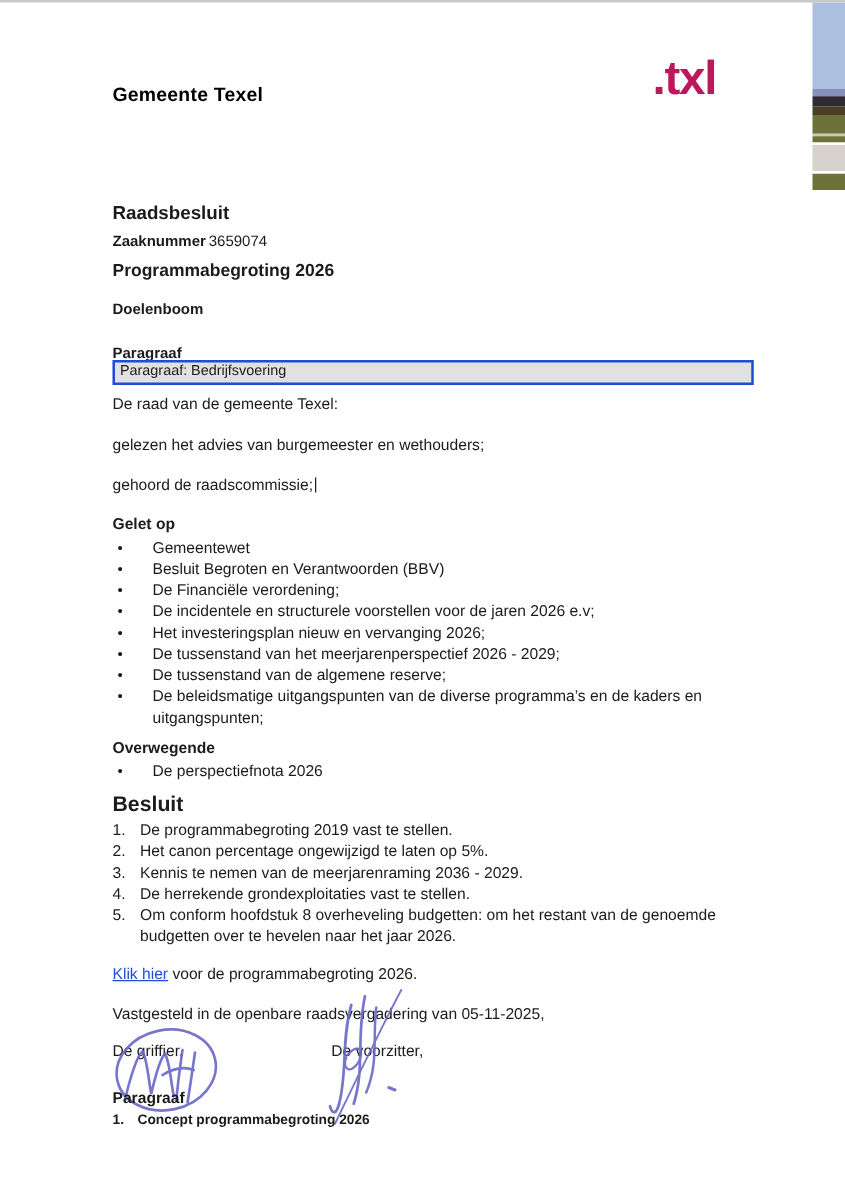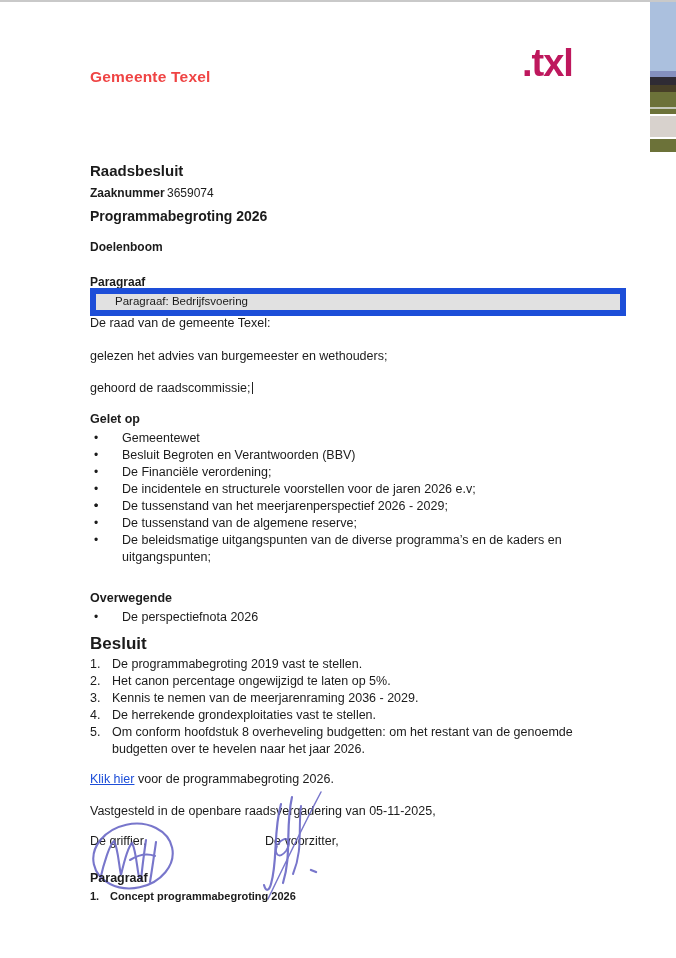--- a/index.html
+++ b/index.html
@@ -14,22 +14,22 @@
   .brand-text{left:90px;top:68px;font-size:15.5px;font-weight:700;letter-spacing:.2px;}
   .txl-mark{left:522px;top:42px;font-size:38px;font-weight:700;letter-spacing:-1px;}
   .h-doc-type{left:90px;top:162px;font-size:15px;font-weight:700;}
   .zaak-row{left:90px;top:186px;font-size:12px;width:513px;}
   .zaak-label{font-weight:700;display:inline-block;width:77px;}
   .h-title{left:90px;top:208px;font-size:14px;font-weight:700;}
   .h-sub{left:90px;top:240px;font-size:12px;font-weight:700;}
   .h-paragraaf{left:90px;top:275px;font-size:12px;font-weight:700;}
   .paragraaf-field{
     left:90px;top:288px;width:505px;height:15px;
-    background:#e1e1e1;border:6px solid #1d4ed8;
-    font-size:11.5px;padding:1px 0 0 19px;
+    background:#e1e1e1;border:2px solid #1d4ed8;
+    font-size:11.5px;padding:1px 0 0 4px;
   }
   .body-text{font-size:12.5px;line-height:16px;text-align:center;}
   .p1{left:90px;top:315px;}
   .p2{left:90px;top:348px;}
   .p3{left:90px;top:380px;}
   .caret{display:inline-block;width:1px;height:12px;background:#222;vertical-align:-2px;margin-left:1px;}
   .h-small{font-size:12.5px;font-weight:700;}
   .h-geletop{left:90px;top:412px;}
   .bullet-list{left:90px;top:430px;width:513px;}
   .bullet-list .li{position:relative;padding-left:32px;font-size:12.5px;line-height:17px;}
@@ -68,21 +68,21 @@
       <div style="height: 7px; background: rgb(71, 63, 39);"></div>
       <div style="height: 15px; background: rgb(108, 114, 57);"></div>
       <div style="height: 2px; background: rgb(198, 201, 188);"></div>
       <div style="height: 5px; background: rgb(108, 114, 57);"></div>
       <div style="height: 2px; background: rgb(255, 255, 255);"></div>
       <div style="height: 21px; background: rgb(216, 210, 205);"></div>
       <div style="height: 2px; background: rgb(255, 255, 255);"></div>
       <div style="height: 13px; background: rgb(108, 114, 57);"></div>
     </div>
 
-  <div class="abs brand-text" style="color:#ef4444">Gemeente Texel</div>
+  <div class="abs brand-text" style="color:#000000">Gemeente Texel</div>
 
   <div class="abs txl-mark" style="color:#be185d">.txl</div>
 
   <div class="abs h-doc-type">Raadsbesluit</div>
 
   <div class="abs zaak-row">
     <span class="zaak-label">Zaaknummer</span><span>3659074</span>
   </div>
 
   <div class="abs h-title">Programmabegroting 2026</div>
@@ -99,21 +99,21 @@
 
   <div class="abs body-text p3"><span>gehoord de raadscommissie;</span><span class="caret"></span></div>
 
   <div class="abs h-small h-geletop">Gelet op</div>
 
   <div class="abs bullet-list">
     <div class="li"><span class="bullet">•</span><span>Gemeentewet</span></div>
     <div class="li"><span class="bullet">•</span><span>Besluit Begroten en Verantwoorden (BBV)</span></div>
     <div class="li"><span class="bullet">•</span><span>De Financiële verordening;</span></div>
     <div class="li"><span class="bullet">•</span><span>De incidentele en structurele voorstellen voor de jaren 2026 e.v;</span></div>
-    <div class="li"><span class="bullet">•</span></div>
+    <div class="li"><span class="bullet">•</span><span>Het investeringsplan nieuw en vervanging 2026;</span></div>
     <div class="li"><span class="bullet">•</span><span>De tussenstand van het meerjarenperspectief 2026 - 2029;</span></div>
     <div class="li"><span class="bullet">•</span><span>De tussenstand van de algemene reserve;</span></div>
     <div class="li"><span class="bullet">•</span><span>De beleidsmatige uitgangspunten van de diverse programma’s en de kaders en uitgangspunten;</span></div>
   </div>
 
   <div class="abs h-small h-overwegende">Overwegende</div>
 
   <div class="abs bullet-list bullet-list2">
     <div class="li"><span class="bullet">•</span><span>De perspectiefnota 2026</span></div>
   </div>

